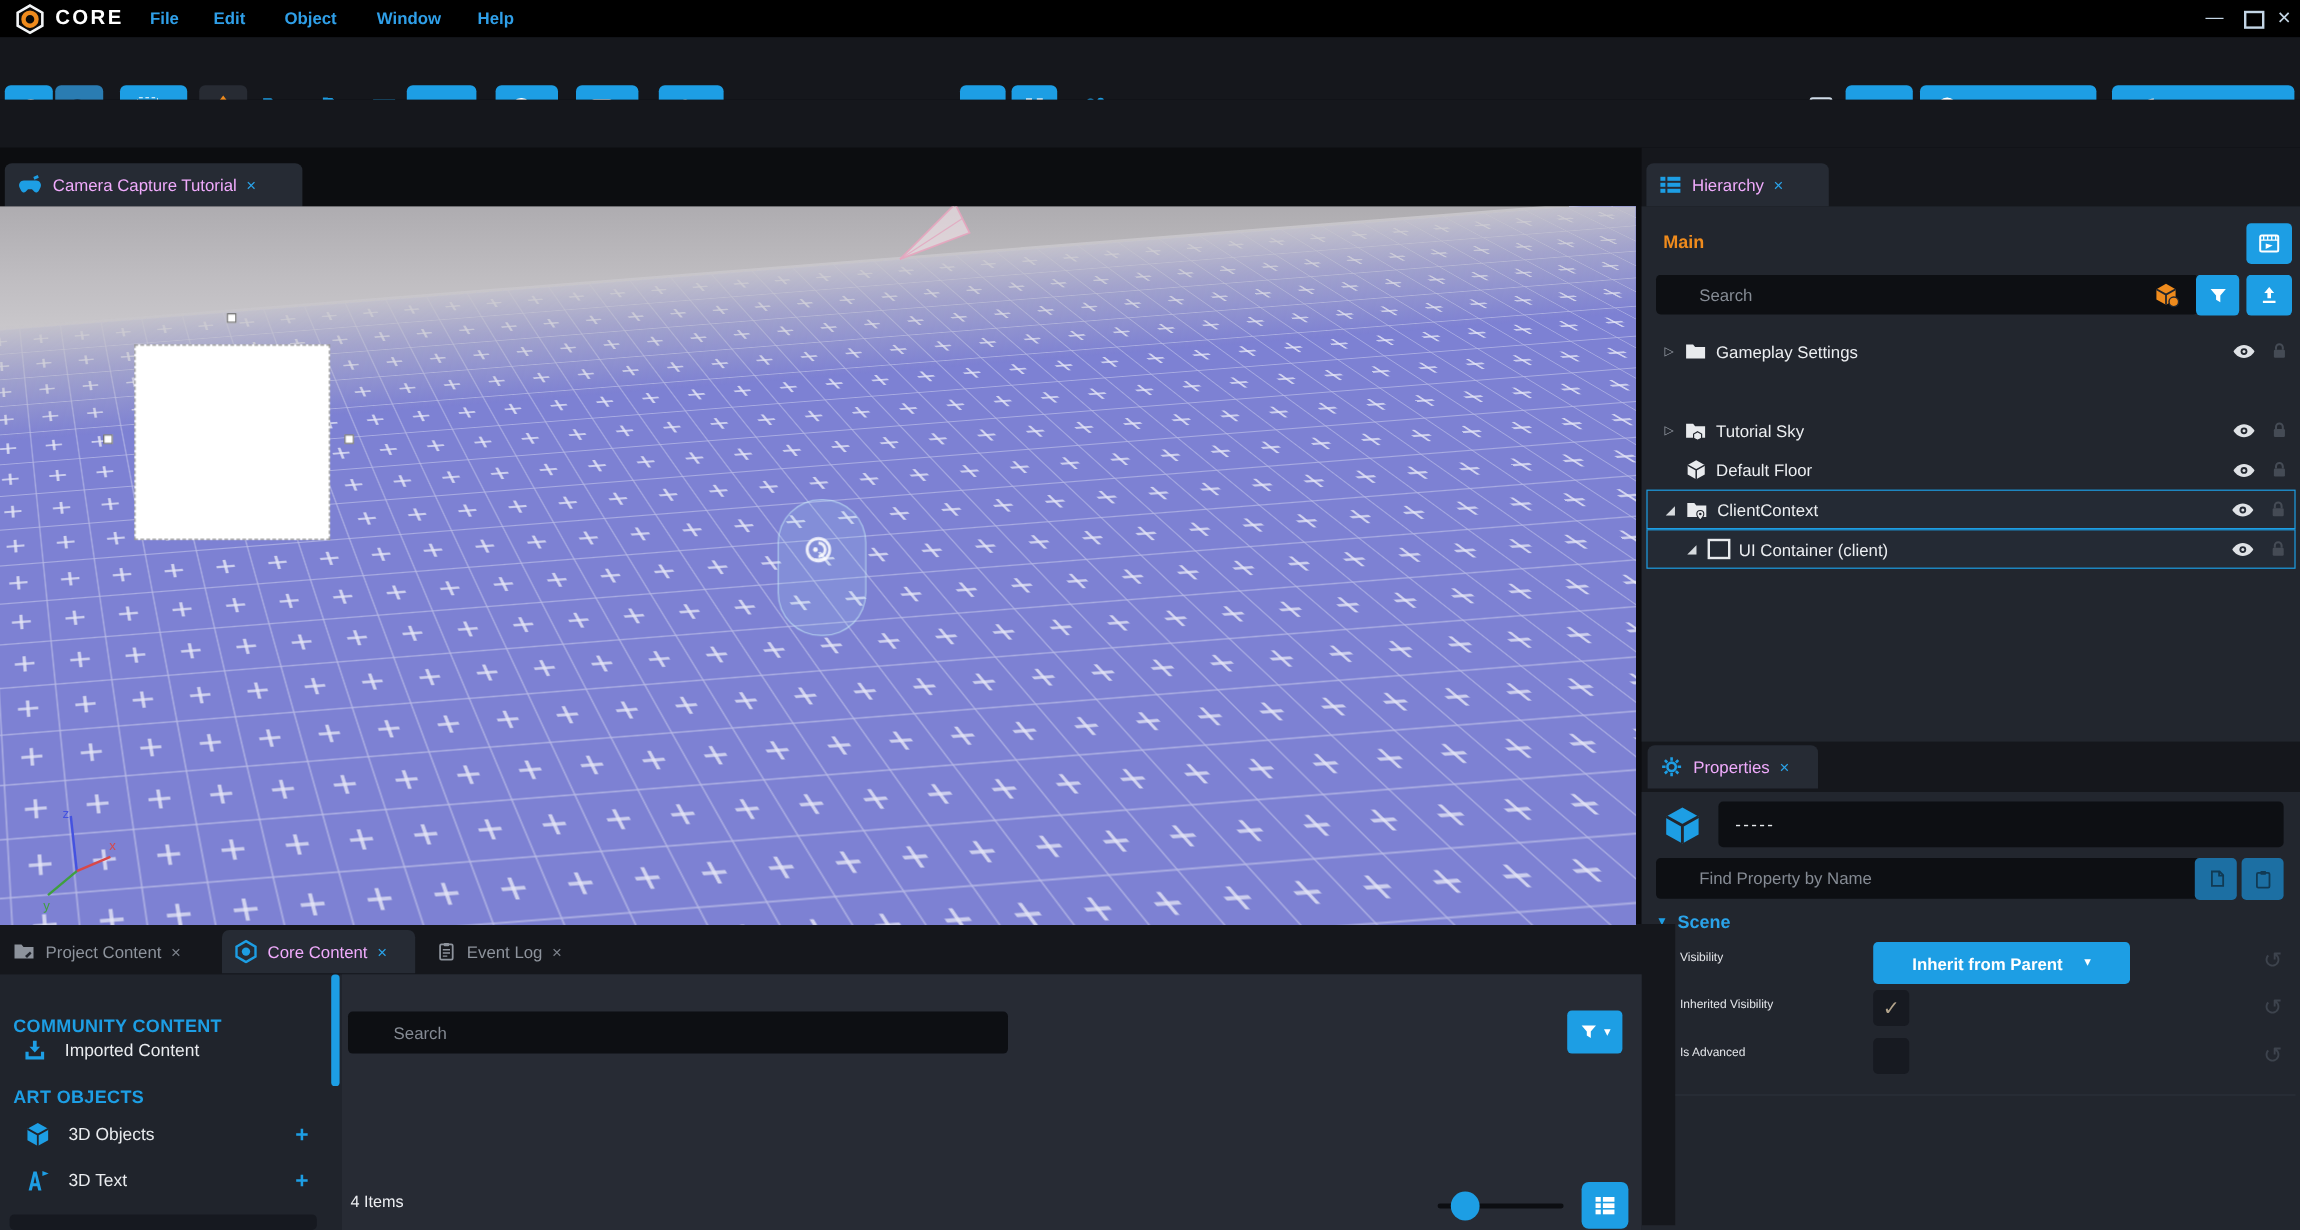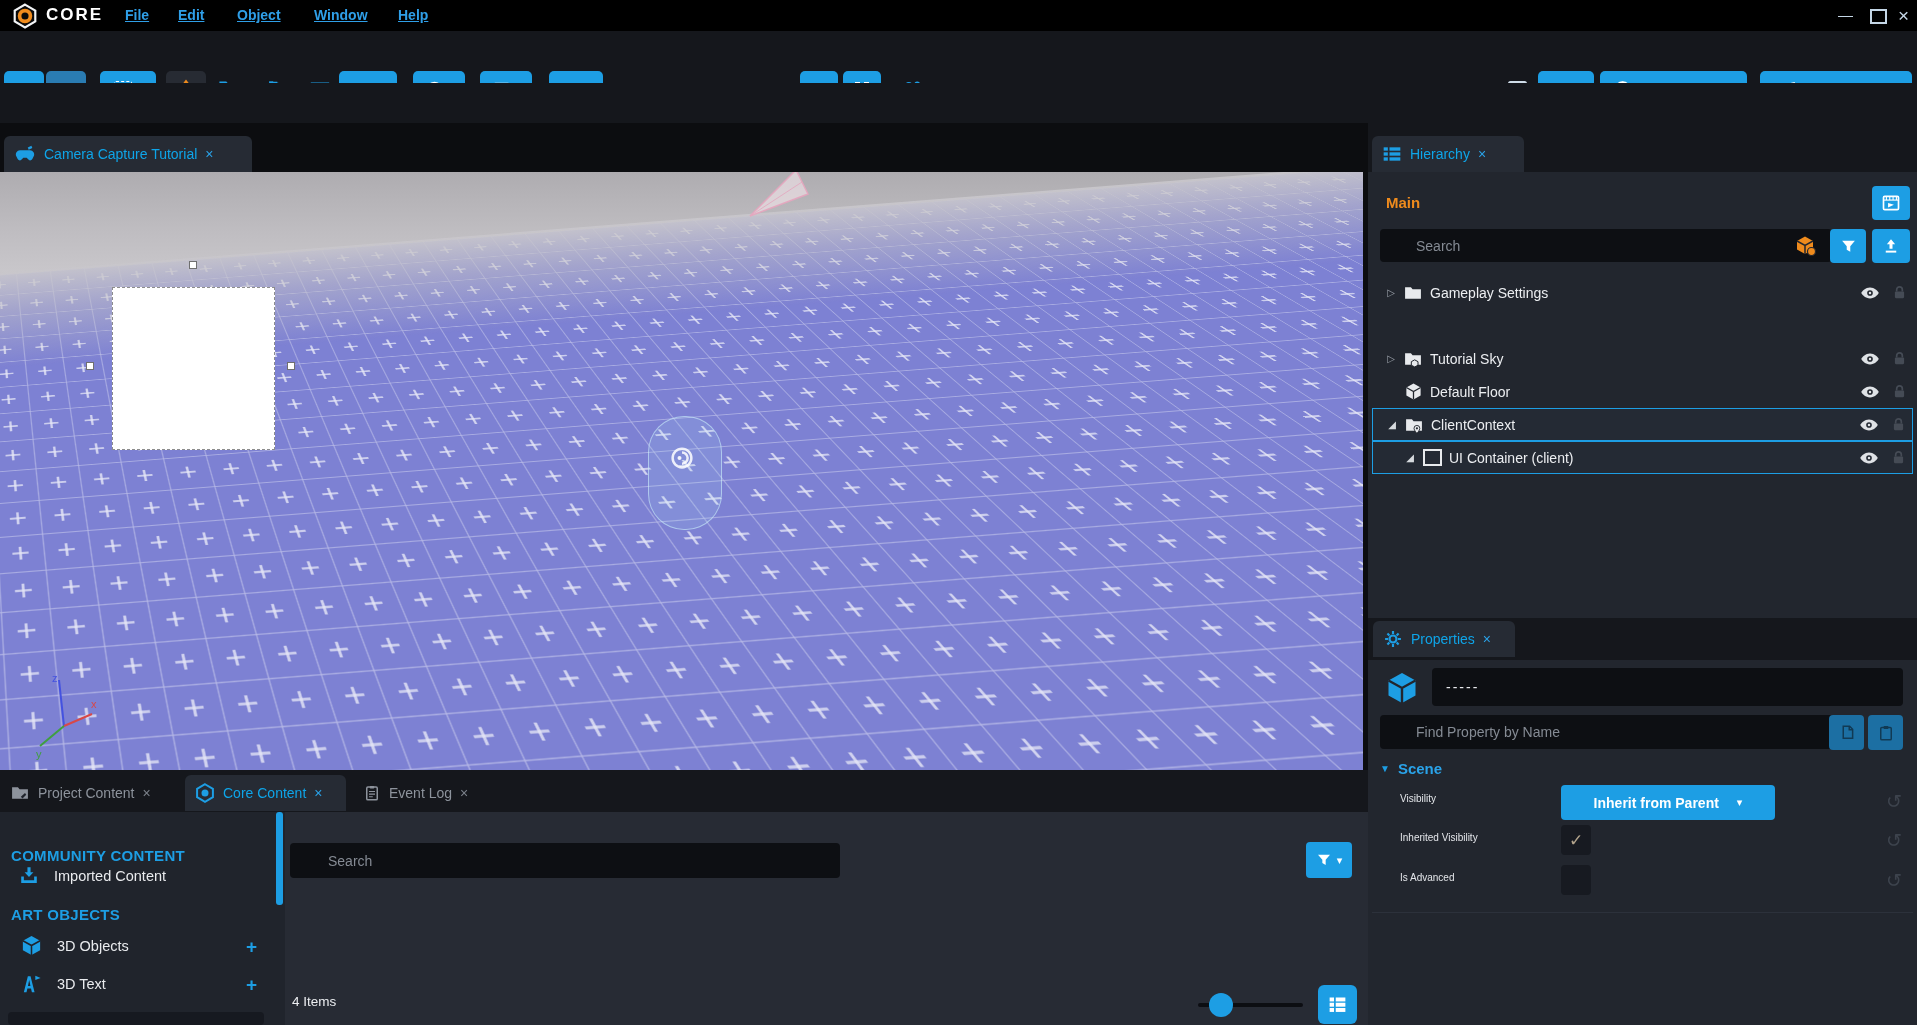--- a/index.html
+++ b/index.html
@@ -6,21 +6,21 @@
   body{width:1917px;height:1025px;position:relative;overflow:hidden;
        font-family:"Liberation Sans",sans-serif;color:#e7e9ec;font-size:14px;}
   .abs{position:absolute;}
   .flex{display:flex;align-items:center;}
   svg{display:block;}
   input{font-family:"Liberation Sans",sans-serif;outline:none;}
   input::placeholder{color:#858b94;}
 
   
   .menubar{left:0;top:0;width:1917px;height:31px;background:#000;}
-  .menu-item{color:#2f9fe8;font-weight:bold;font-size:14px;margin-right:34px;cursor:default;text-decoration:underline;}
+  .menu-item{color:#2f9fe8;font-weight:bold;font-size:14px;margin-right:34px;cursor:default;}
   .brand-txt{color:#fff;font-weight:bold;font-size:17px;letter-spacing:2px;margin-left:6px;}
   .winbtn{color:#c4d6e6;font-size:15px;line-height:1;}
 
   
   .toolbar{left:0;top:31px;width:1917px;height:52px;background:#15171c;}
   .tbtn{position:absolute;top:40px;height:38px;background:#1d9ee4;border-radius:5px;
         display:flex;align-items:center;justify-content:center;color:#fff;gap:4px;}
   .tbtn.dim{background:#2a7cb2;color:#14334d;}
   .tbtn.dark{background:#272b33;color:#ef8b1d;}
   .ticon{position:absolute;top:40px;height:38px;display:flex;align-items:center;justify-content:center;color:#1d9ee4;}
@@ -34,21 +34,21 @@
   .meter{position:absolute;top:90px;height:26px;background:#0b0d11;border-radius:4px;
          display:flex;align-items:center;justify-content:flex-end;padding-right:14px;
          color:#eceef1;font-size:12.5px;box-sizing:border-box;}
   .pbtn{position:absolute;top:87px;height:32px;background:#1d9ee4;border-radius:5px;
         display:flex;align-items:center;justify-content:center;gap:6px;color:#fff;}
 
   
   .tab{position:absolute;height:36px;display:flex;align-items:center;gap:8px;
        border-radius:6px 6px 0 0;padding:0 10px;box-sizing:border-box;}
   .tab.active{background:#262b34;}
-  .tab-label-on{color:#0ea5e9;font-size:14px;text-align:center;}
+  .tab-label-on{color:#f0abfc;font-size:14px;text-align:center;}
   .tab-label-off{color:#8d939c;font-size:14px;}
   .tab-x{font-size:14px;color:#2aa3e9;}
   .tab-x.off{color:#7c828b;}
 
   
   .viewport{left:0;top:172px;width:1363px;height:598px;overflow:hidden;
             background:linear-gradient(180deg,#aeacb0 0%,#bfbdc1 60px,#cbc9cd 110px,#c4c2c6 160px);}
   .floor{position:absolute;left:-800px;top:103px;width:3000px;height:1300px;background:#7d81d3;
          transform-origin:800px 0;transform:rotate(-4.5deg) perspective(1100px) rotateX(55deg);}
   .fog{position:absolute;left:-80px;top:101px;width:1600px;height:95px;pointer-events:none;
@@ -73,21 +73,21 @@
   .hic{width:26px;flex:none;display:flex;justify-content:center;color:#e8eaed;}
   .hlbl{font-size:14px;color:#eceef1;margin-left:4px;flex:1;}
   .eyeic{width:30px;color:#dfe2e6;flex:none;display:flex;justify-content:center;}
   .lockic{width:28px;color:#454b55;flex:none;display:flex;justify-content:center;}
   .fieldlbl{color:#e3e5e9;font-size:10px;}
   .checkbox{position:absolute;width:30px;height:30px;background:#171a21;border-radius:4px;
             display:flex;align-items:center;justify-content:center;color:#b3a48c;font-size:17px;}
   .resetic{position:absolute;color:#3d434d;font-size:19px;font-family:"DejaVu Sans",sans-serif;}
 
   
-  .bottompanel{left:0;top:770px;width:1368px;height:251px;background:#15171c;}
+  .bottompanel{left:0;top:770px;width:1368px;height:251px;background:#15171c;padding-left:28px;}
   .bp-body{position:absolute;left:0;top:42px;width:1368px;height:213px;background:#20242c;}
   .bp-content{position:absolute;left:285px;top:0;width:1083px;height:213px;background:#272b34;}
   .sec-head{position:absolute;color:#1d9ee4;font-weight:bold;font-size:15px;letter-spacing:.3px;}
   .side-item{position:absolute;display:flex;align-items:center;gap:14px;color:#e9ebee;font-size:14.5px;}
   .plus{color:#1d9ee4;font-weight:bold;font-size:19px;}
 </style>
 </head>
 <body>
 
 <div class="abs menubar flex">

